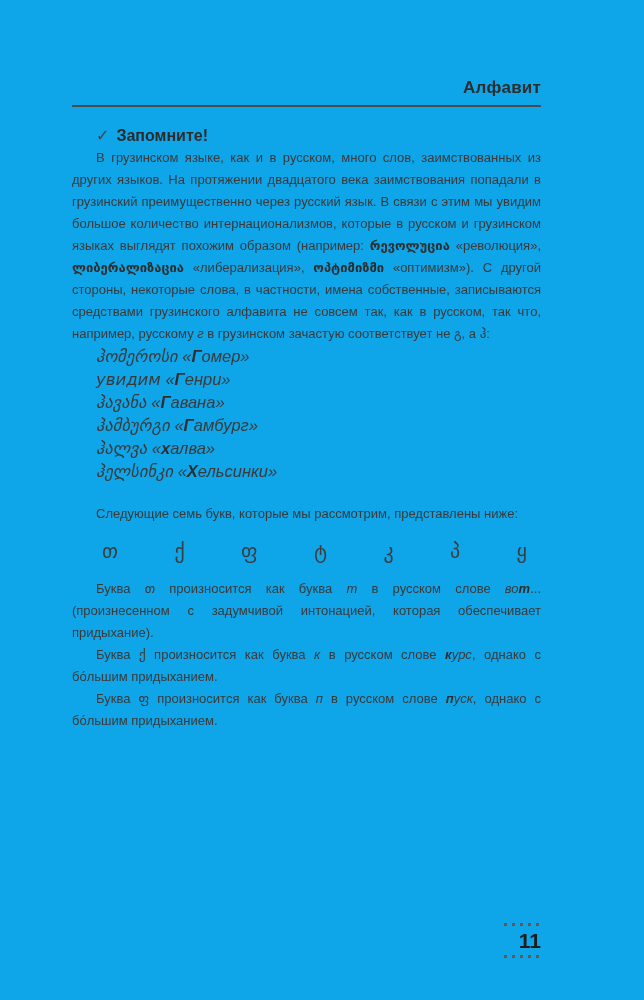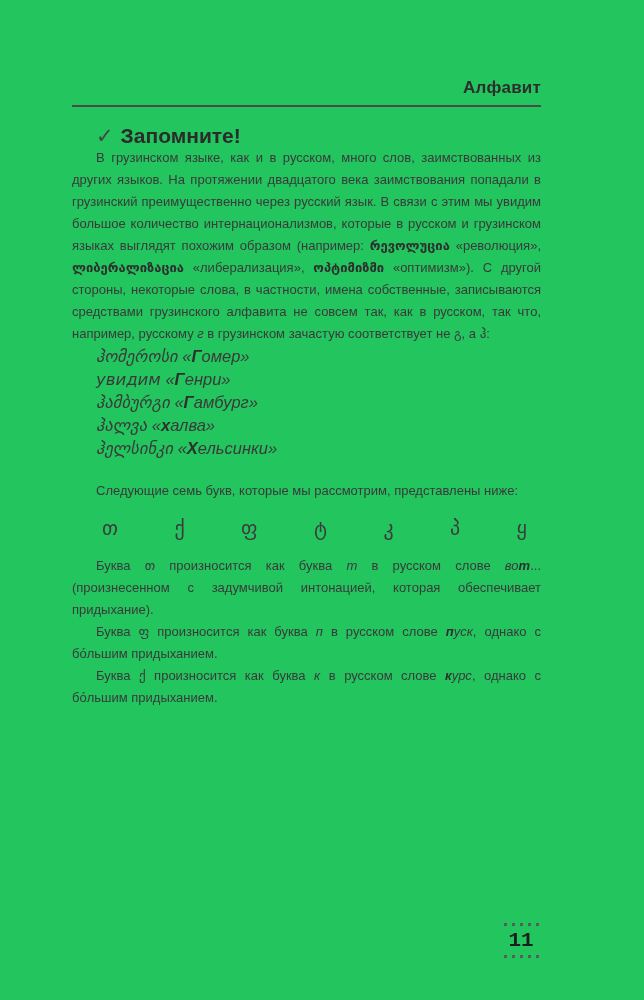--- a/index.html
+++ b/index.html
@@ -1,30 +1,30 @@
 <!DOCTYPE html>
 <html lang="ru"><head>
 <meta charset="utf-8">
 <style>
   html, body { margin:0; padding:0; background:#ffffff; }
   .page {
     position:relative; width:644px; height:1000px;
-    background:#22c55e; overflow:hidden;
+    background:#0ea5e9; overflow:hidden;
     font-family:"Liberation Sans","DejaVu Sans",sans-serif;
     color:#3a3a3a;
   }
   .content { position:absolute; left:72px; top:78px; width:469px; }
 
   .running-head {
     text-align:right; font-weight:700; font-size:17px; line-height:20px;
     color:#2d2d2d; letter-spacing:0.2px;
   }
   .rule { border:none; border-top:2px solid #4a4a4a; margin:7px 0 0 0; }
 
-  .remember { margin:17px 0 0 0; padding-left:24px; font-size:21px; line-height:23px; }
+  .remember { margin:17px 0 0 0; padding-left:24px; font-size:16px; line-height:23px; }
   .remember .check { font-weight:400; color:#444; margin-right:7px; }
   .remember .label { font-weight:700; color:#2b2b2b; }
 
   p.body {
     margin:0; text-align:justify; text-indent:24px;
     font-size:13px; line-height:22px;
   }
   .spaced { margin-top:20px !important; }
 
   ul.word-list {
@@ -43,41 +43,43 @@
   .s-b  { font-weight:700; color:#2e2e2e; }
   .s-i  { font-style:italic; }
   .s-bi { font-weight:700; font-style:italic; color:#2e2e2e; }
   .s-g  { font-family:"DejaVu Sans",sans-serif; }
   .s-gb { font-family:"DejaVu Sans",sans-serif; font-weight:700; color:#2e2e2e; }
 
   .footer { position:absolute; right:103px; bottom:42px; width:40px; text-align:center; }
   .dots { display:flex; justify-content:center; gap:5px; }
   .dot { width:3px; height:3px; background:#5a5a5a; }
   .page-num {
-    font-family:Liberation Mono, monospace;
+    font-family:Liberation Sans, sans-serif;
     font-weight:700; font-size:21px; line-height:23px; color:#1d1d1d;
     margin:3px 0;
+    text-align:right;
   }
 </style>
 </head>
 <body>
 
 <div class="page">
   <div class="content">
 
     <div class="running-head">Алфавит</div>
     <hr class="rule">
 
     <p class="remember"><span class="check">✓</span><span class="label">Запомните!</span></p>
 
     <p class="body"><span>В грузинском языке, как и в русском, много слов, заимствованных из других языков. На протяжении двадцатого века заимствования попадали в грузинский преимущественно через русский язык. В связи с этим мы увидим большое количество интернационализмов, которые в русском и грузинском языках выглядят похожим образом (например: </span><span class="s-gb">რევოლუცია</span><span> «революция», </span><span class="s-gb">ლიბერალიზაცია</span><span> «либерализация», </span><span class="s-gb">ოპტიმიზმი</span><span> «оптимизм»). С другой стороны, некоторые слова, в частности, имена собственные, записываются средствами грузинского алфавита не совсем так, как в русском, так что, например, русскому </span><span class="s-i">г</span><span> в грузинском зачастую соответствует не </span><span class="s-g">გ</span><span>, а </span><span class="s-g">ჰ</span><span>:</span></p>
 
     <ul class="word-list">
       <li><span class="s-g">ჰომეროსი</span><span> «</span><span class="s-b">Г</span><span>омер»</span></li>
       <li><span class="s-g">увидим</span><span> «</span><span class="s-b">Г</span><span>енри»</span></li>
+      <li><span class="s-g">ჰავანა</span><span> «</span><span class="s-b">Г</span><span>авана»</span></li>
       <li><span class="s-g">ჰამბურგი</span><span> «</span><span class="s-b">Г</span><span>амбург»</span></li>
     </ul>
 
 
     <ul class="word-list">
       <li><span class="s-g">ჰალვა</span><span> «</span><span class="s-b">х</span><span>алва»</span></li>
       <li><span class="s-g">ჰელსინკი</span><span> «</span><span class="s-b">Х</span><span>ельсинки»</span></li>
     </ul>
 
     <p class="body spaced"><span>Следующие семь букв, которые мы рассмотрим, представлены ниже:</span></p>
@@ -86,22 +88,22 @@
       <span>თ</span>
       <span>ქ</span>
       <span>ფ</span>
       <span>ტ</span>
       <span>კ</span>
       <span>პ</span>
       <span>ყ</span>
     </div>
 
     <p class="body"><span>Буква </span><span class="s-g">თ</span><span> произносится как буква </span><span class="s-i">т</span><span> в русском слове </span><span class="s-i">во</span><span class="s-bi">т</span><span>... (произнесенном с задумчивой интонацией, которая обеспечивает придыхание).</span></p>
+    <p class="body"><span>Буква </span><span class="s-g">ქ</span><span> произносится как буква </span><span class="s-i">к</span><span> в русском слове </span><span class="s-bi">к</span><span class="s-i">урс</span><span>, однако с бо́льшим придыханием.</span></p>
     <p class="body"><span>Буква </span><span class="s-g">ფ</span><span> произносится как буква </span><span class="s-i">п</span><span> в русском слове </span><span class="s-bi">п</span><span class="s-i">уск</span><span>, однако с бо́льшим придыханием.</span></p>
-    <p class="body"><span>Буква </span><span class="s-g">ქ</span><span> произносится как буква </span><span class="s-i">к</span><span> в русском слове </span><span class="s-bi">к</span><span class="s-i">урс</span><span>, однако с бо́льшим придыханием.</span></p>
 
   </div>
 
   <div class="footer">
     <div class="dots">
       <span class="dot"></span>
         <span class="dot"></span>
         <span class="dot"></span>
         <span class="dot"></span>
         <span class="dot"></span>

